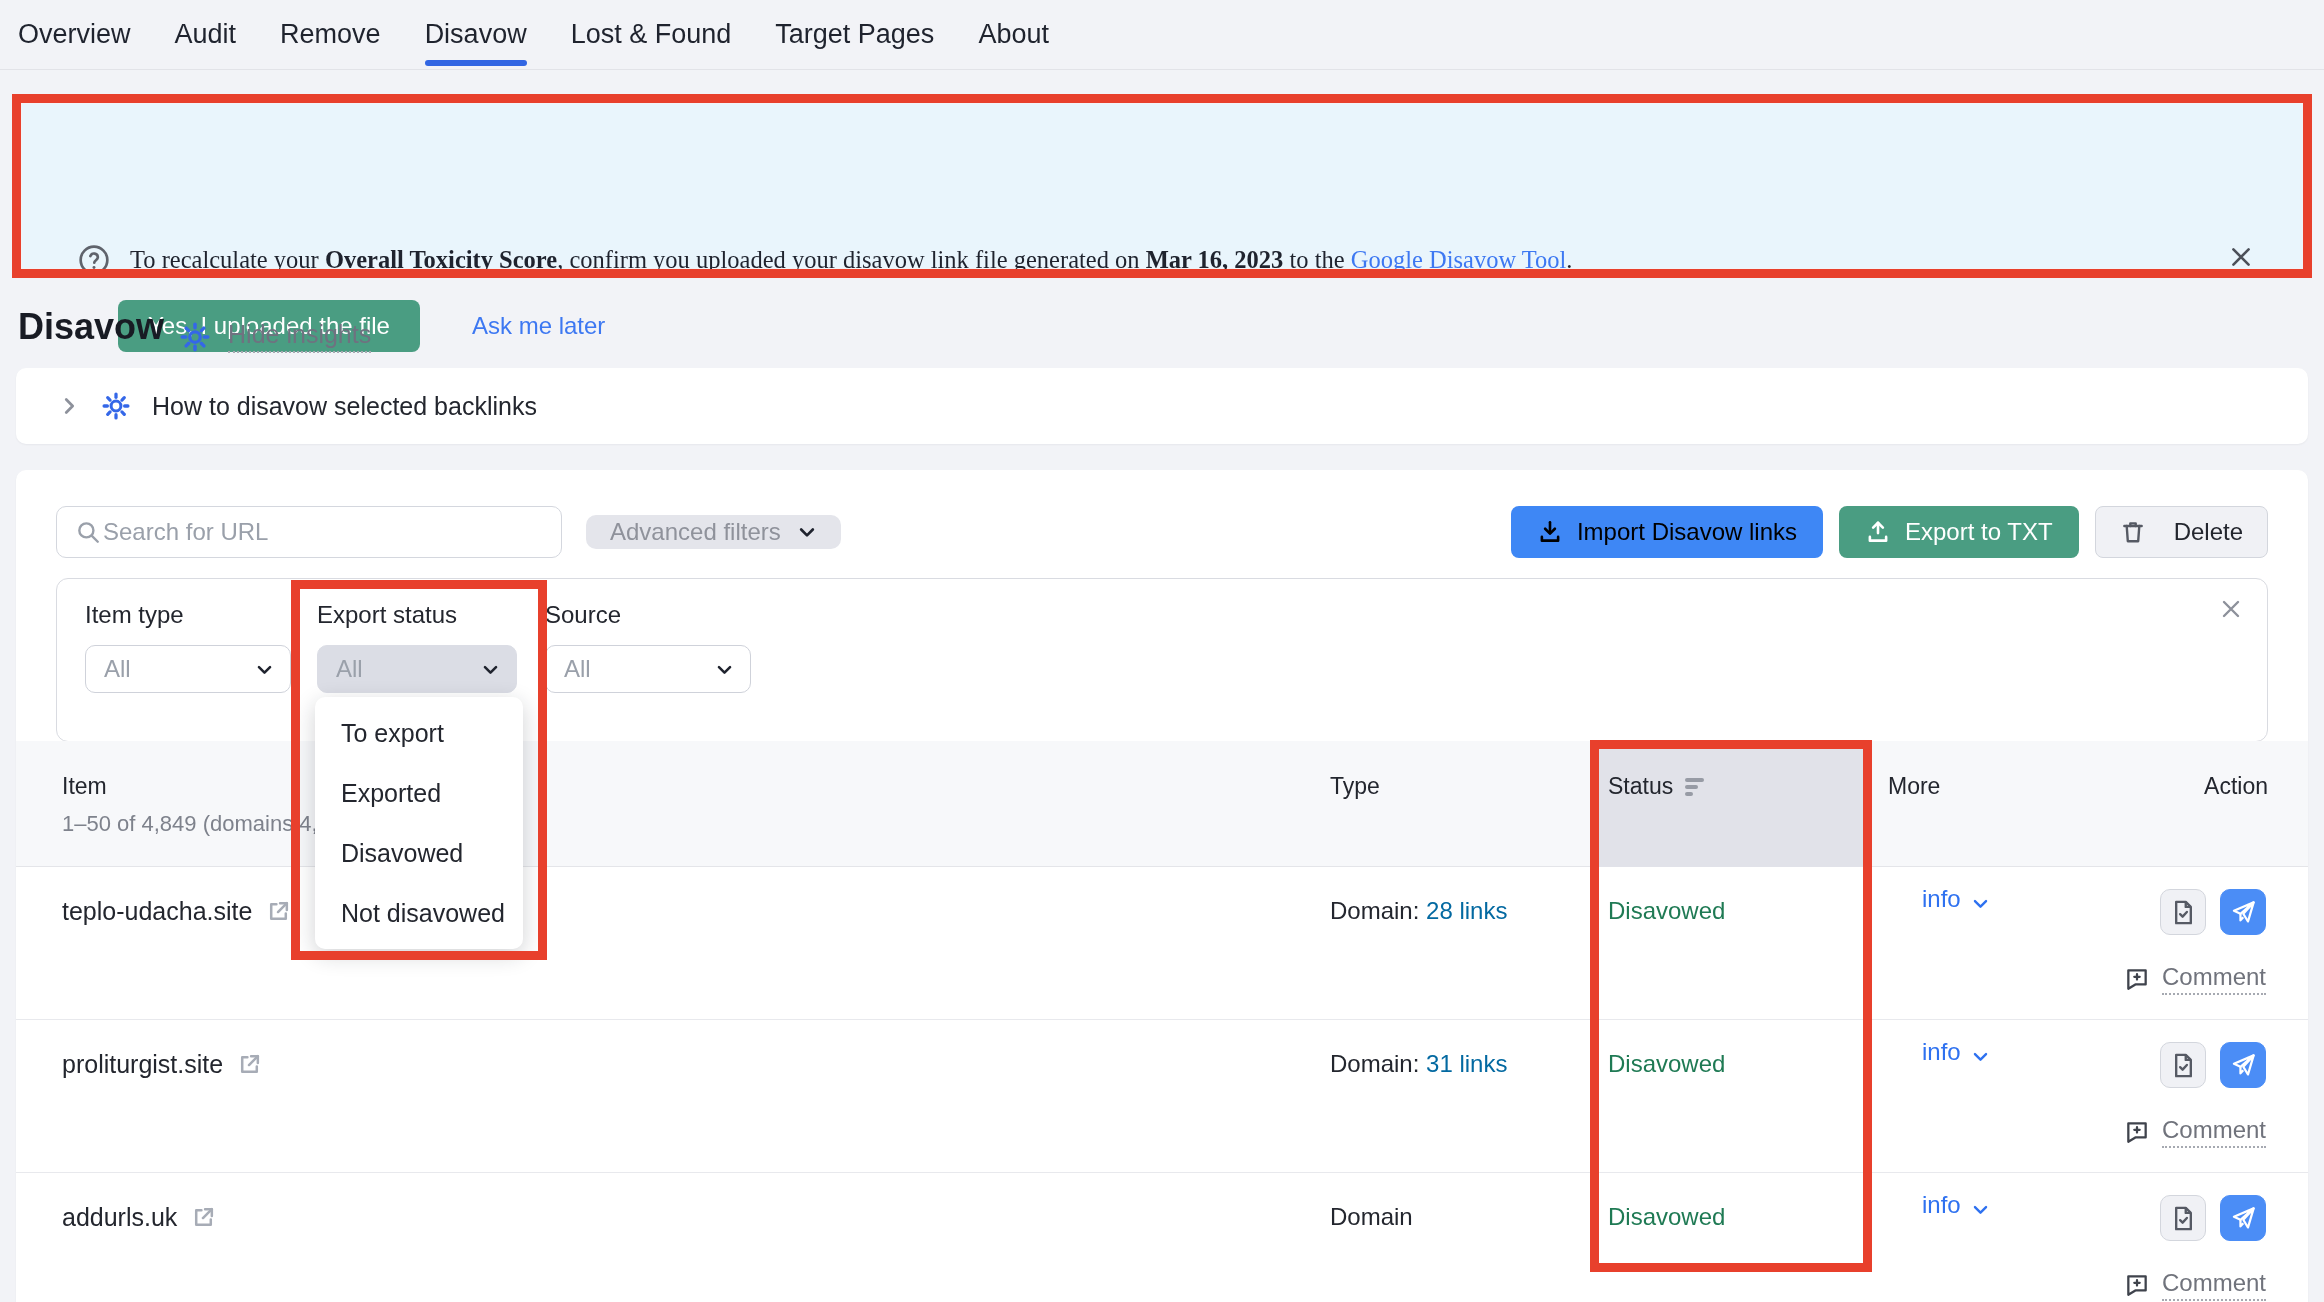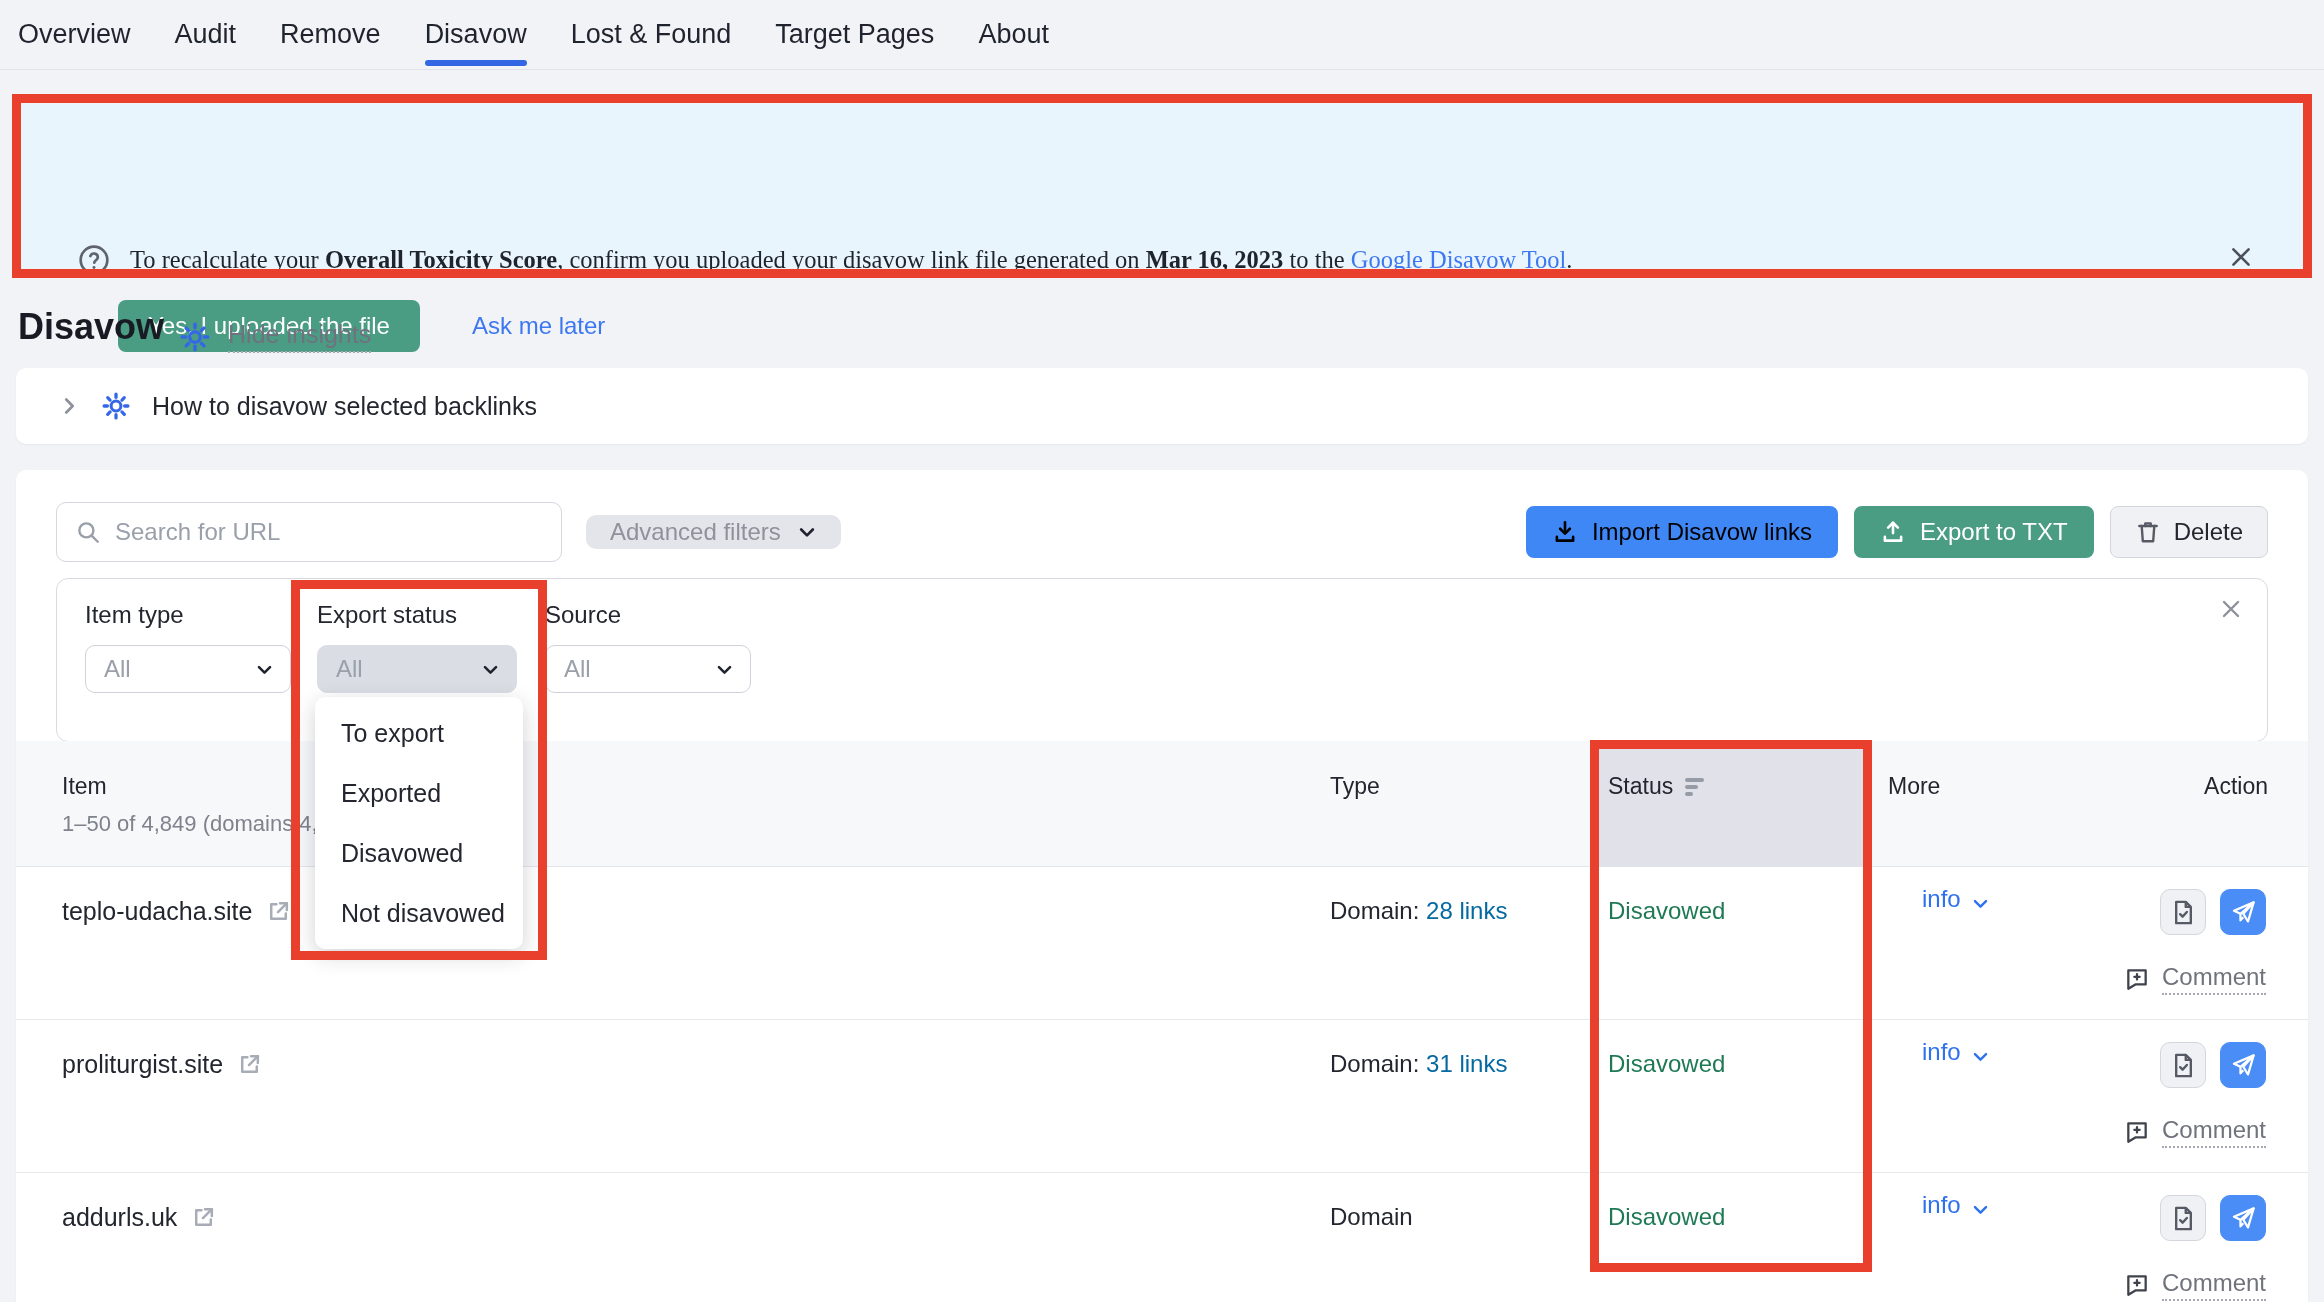--- a/index.html
+++ b/index.html
@@ -69,22 +69,22 @@
 
   
   .main-card {
     position:absolute; left:16px; top:470px; width:2292px; height:832px;
     background:#fff; border-radius:10px 10px 0 0; box-shadow:0 1px 2px rgba(20,24,35,.05);
   }
 
   
   .toolbar { position:absolute; left:40px; right:40px; top:36px; height:52px; display:flex; align-items:center; gap:24px; }
   .search-box {
-    width:506px; height:60px; border:1px solid #d4d7de; border-radius:10px; background:#fff;
-    display:flex; align-items:center; gap:14px; padding:0 18px;
+    width:506px; height:52px; border:1px solid #d4d7de; border-radius:10px; background:#fff;
+    display:flex; align-items:center; gap:2px; padding:0 18px;
   }
   .search-box input {
     border:none; outline:none; flex:1; font-size:24px; font-family:inherit; color:#1f232e; background:transparent;
   }
   .search-box input::placeholder { color:#9aa0aa; }
   .btn-advfilters {
     height:34px; padding:0 24px; background:#e4e5eb; border:none; border-radius:10px;
     font-size:24px; font-family:inherit; color:#8f929b; display:flex; align-items:center; gap:16px; cursor:pointer;
   }
   .btn-advfilters .chev { color:#1f232e; }
@@ -92,21 +92,21 @@
   .btn-blue {
     height:52px; padding:0 26px; background:#3e87f5; color:#000000; border:none; border-radius:8px;
     font-size:24px; font-family:inherit; display:flex; align-items:center; gap:14px; cursor:pointer;
   }
   .btn-export {
     height:52px; padding:0 26px; background:#4a9d82; color:#fff; border:none; border-radius:8px;
     font-size:24px; font-family:inherit; display:flex; align-items:center; gap:14px; cursor:pointer;
   }
   .btn-delete {
     height:52px; padding:0 24px; background:#f0f1f5; color:#23262e; border:1px solid #d3d6dd; border-radius:8px;
-    font-size:24px; font-family:inherit; display:flex; align-items:center; gap:13px; cursor:pointer;
+    font-size:24px; font-family:inherit; display:flex; align-items:center; gap:28px; cursor:pointer;
   }
   .btn-delete svg { color:#565a64; }
 
   
   .filter-panel {
     position:absolute; left:40px; top:108px; width:2212px; height:164px;
     border:1px solid #d9dbe1; border-radius:12px; background:#fff;
   }
   .filter-group { position:absolute; top:22px; }
   .fg-1 { left:28px; }  .fg-2 { left:260px; } .fg-3 { left:488px; }

